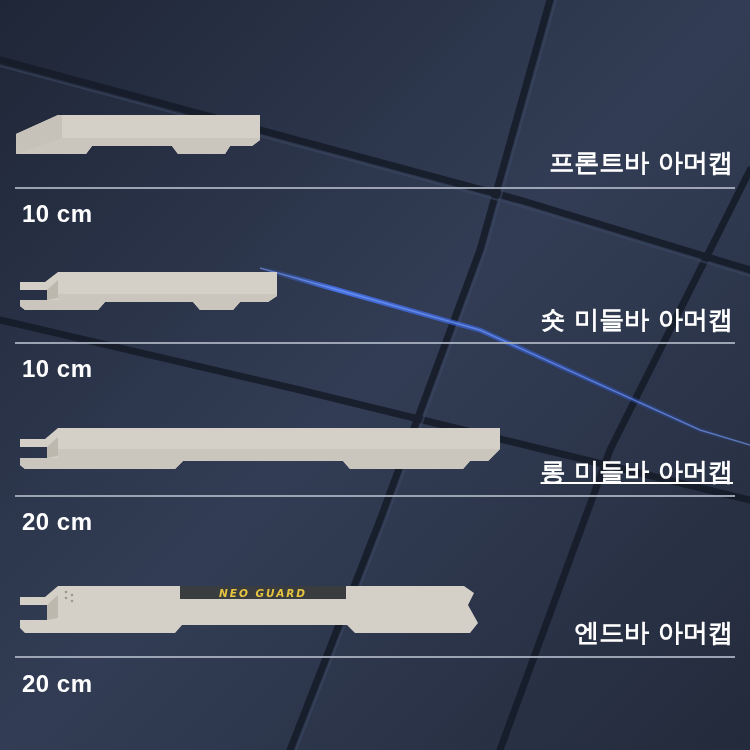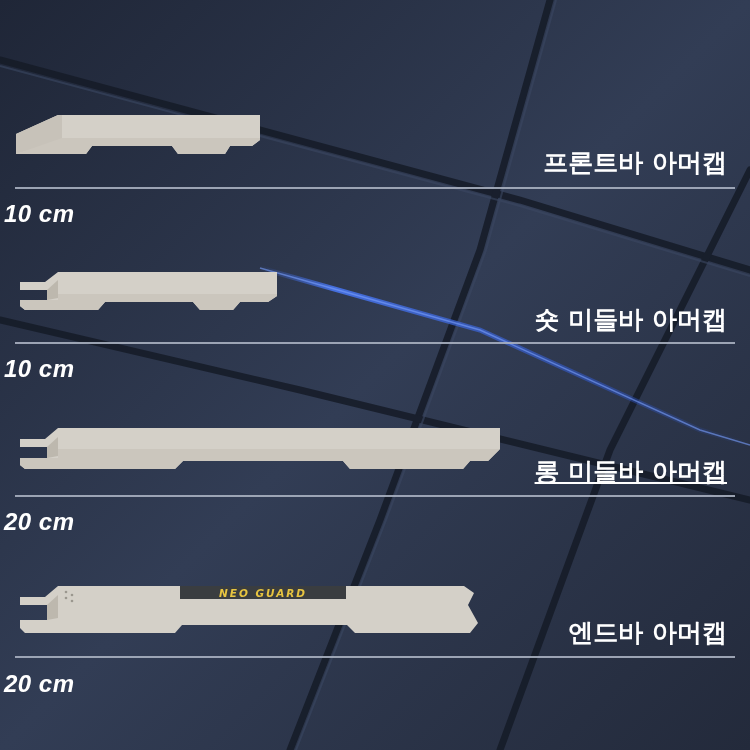--- a/index.html
+++ b/index.html
@@ -5,25 +5,25 @@
   html, body { margin:0; padding:0; }
   body {
     width:750px; height:750px; overflow:hidden; position:relative;
     background:#2a3448;
     font-family:"DejaVu Sans","Liberation Sans",sans-serif;
   }
   .bg { position:absolute; inset:0; width:750px; height:750px; }
   .row { position:absolute; left:0; width:750px; }
   .sep { position:absolute; left:15px; width:720px; height:2px; background:#a9b0c0; opacity:0.9; }
   .size {
-    position:absolute; left:4px; color:#ffffff; font-size:24px; font-weight:bold;
-    font-family:"Liberation Sans","DejaVu Sans",sans-serif; letter-spacing:0.5px;font-style:italic;
+    position:absolute; left:22px; color:#ffffff; font-size:24px; font-weight:bold;
+    font-family:"Liberation Sans","DejaVu Sans",sans-serif; letter-spacing:0.5px;
   }
   .name {
-    position:absolute; right:23px; color:#ffffff; font-size:25px; font-weight:bold;
+    position:absolute; right:17px; color:#ffffff; font-size:25px; font-weight:bold;
     text-align:right; white-space:nowrap;
   }
   .part { position:absolute; left:0; }
   .logo-text { font-family:"DejaVu Sans",sans-serif; font-style:italic; font-weight:bold; }
 </style>
 </head>
 <body>
 
 <svg class="bg" viewBox="0 0 750 750">
   <defs>

